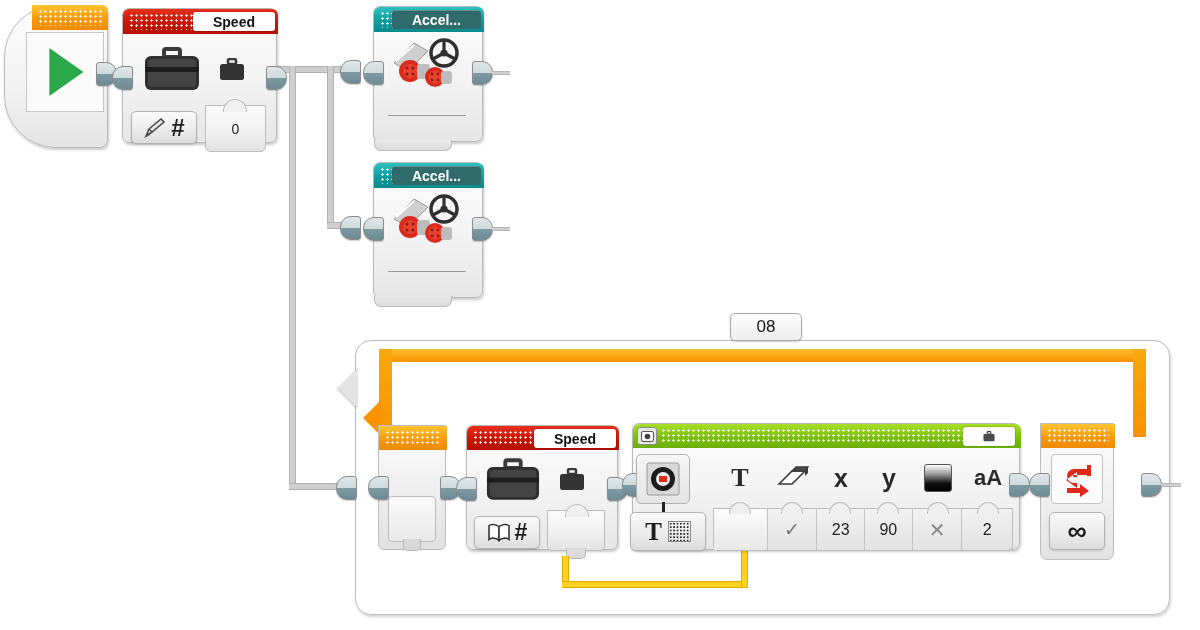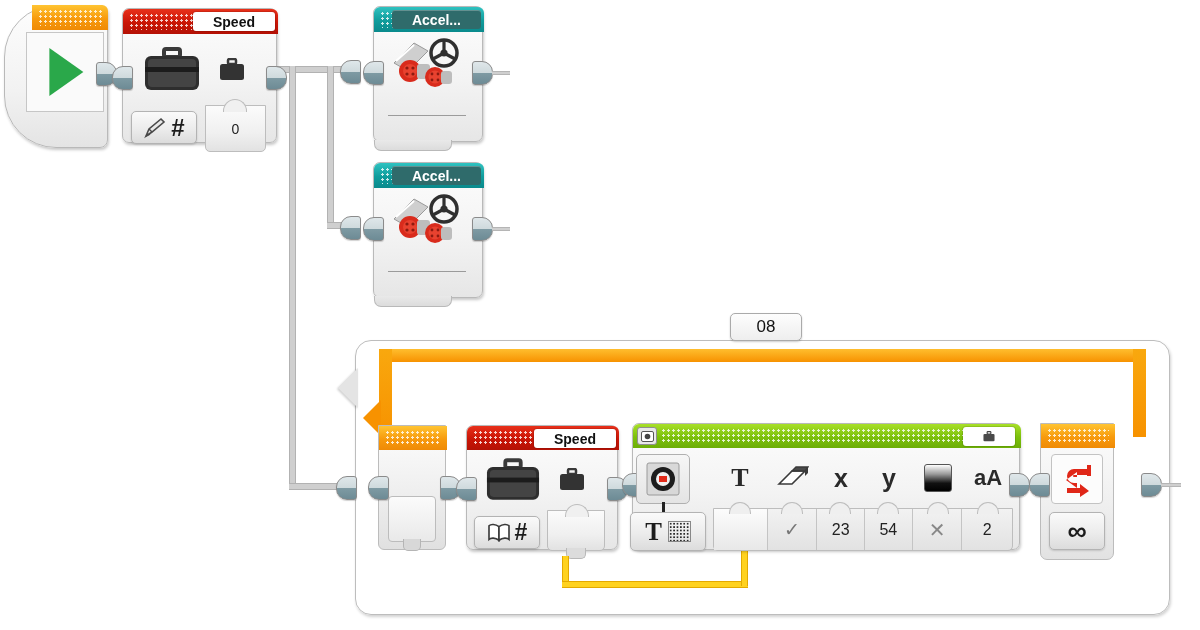--- a/index.html
+++ b/index.html
@@ -449,21 +449,21 @@
     <div style="position:absolute; left:80px; top:84px; width:300px; height:43px;
                 background:linear-gradient(180deg,#f2f2f2,#e2e2e2); border:1px solid #bdbdbd; border-radius:0 0 5px 5px;
                 display:flex; align-items:center;">
       <div style="width:54px;height:100%;display:flex;align-items:center;justify-content:center;
                   background:linear-gradient(180deg,#fcfcfc,#e8e8e8); border-right:1px solid #c4c4c4;"></div>
       <div style="width:50px;height:100%;display:flex;align-items:center;justify-content:center;
                   border-right:1px solid #c4c4c4; font-size:19px; color:#777;">✓</div>
       <div style="width:48px;height:100%;display:flex;align-items:center;justify-content:center;
                   border-right:1px solid #c4c4c4; font-size:16px; color:#222;">23</div>
       <div style="width:48px;height:100%;display:flex;align-items:center;justify-content:center;
-                  border-right:1px solid #c4c4c4; font-size:16px; color:#222;">54</div>
+                  border-right:1px solid #c4c4c4; font-size:16px; color:#222;">90</div>
       <div style="width:50px;height:100%;display:flex;align-items:center;justify-content:center;
                   border-right:1px solid #c4c4c4; font-size:20px; color:#888;">✕</div>
       <div style="width:50px;height:100%;display:flex;align-items:center;justify-content:center;
                   font-size:16px; color:#222;">2</div>
     </div>
 
     <div style="position:absolute;left:96px;top:78px;width:22px;height:12px;background:#efefef;border:1px solid #bdbdbd;border-bottom:none;border-radius:11px 11px 0 0;"></div>
     <div style="position:absolute;left:148px;top:78px;width:22px;height:12px;background:#efefef;border:1px solid #bdbdbd;border-bottom:none;border-radius:11px 11px 0 0;"></div>
     <div style="position:absolute;left:196px;top:78px;width:22px;height:12px;background:#efefef;border:1px solid #bdbdbd;border-bottom:none;border-radius:11px 11px 0 0;"></div>
     <div style="position:absolute;left:244px;top:78px;width:22px;height:12px;background:#efefef;border:1px solid #bdbdbd;border-bottom:none;border-radius:11px 11px 0 0;"></div>

